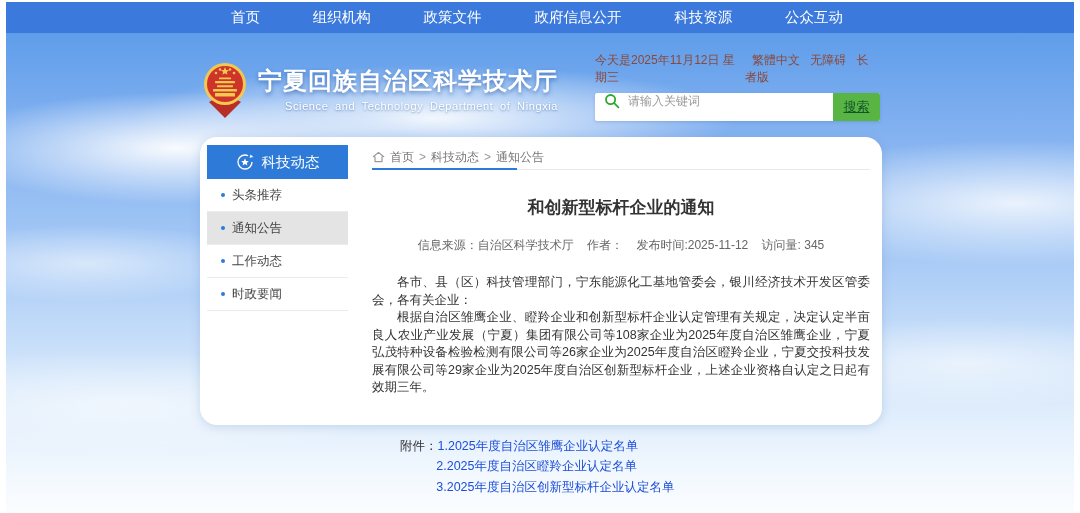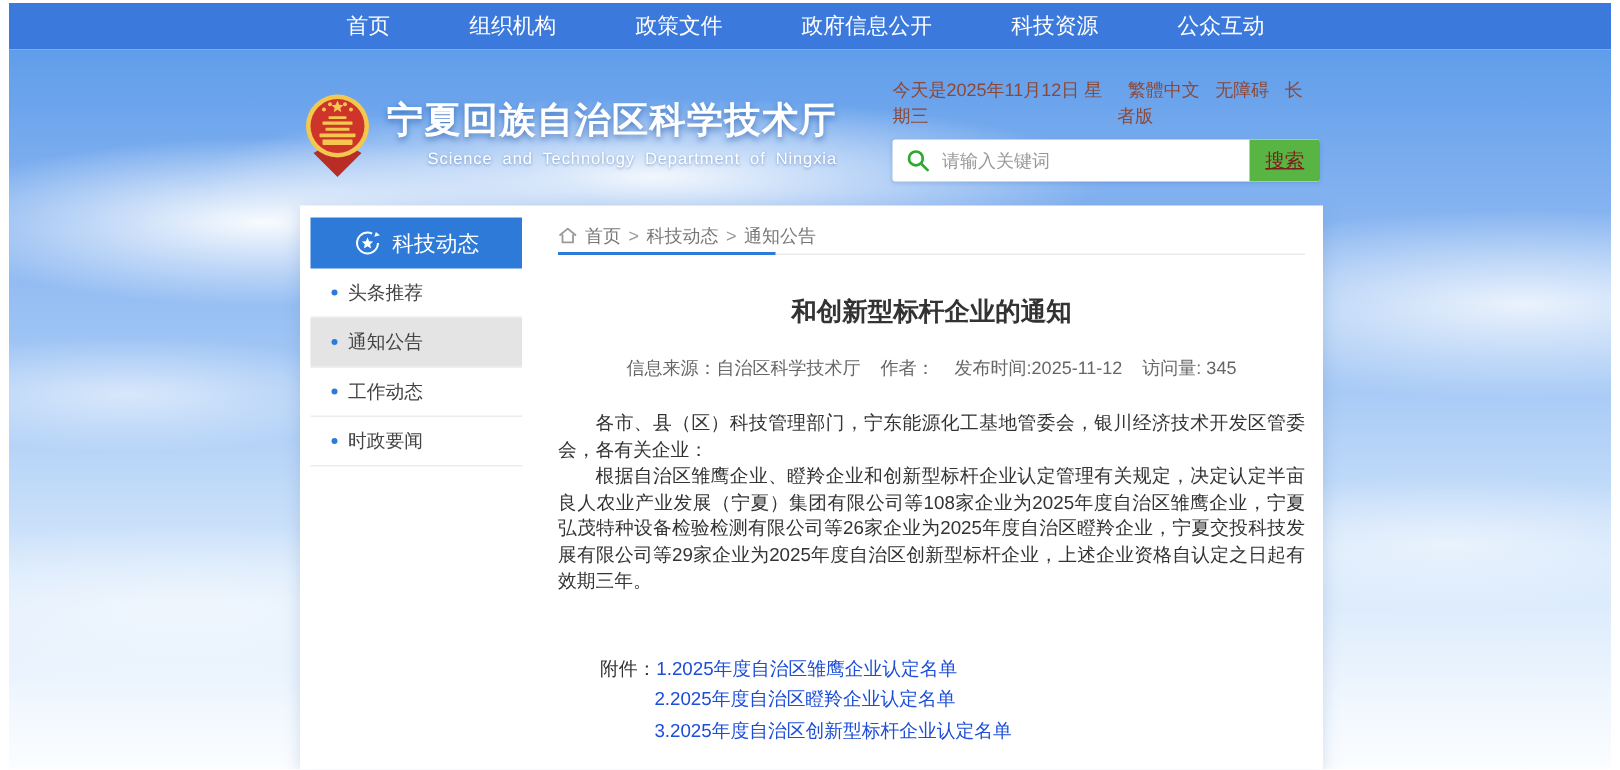--- a/index.html
+++ b/index.html
@@ -30,32 +30,32 @@
   .site-title{font-size:24px;font-weight:bold;color:#fff;letter-spacing:1px;line-height:28px;
               text-shadow:0 2px 4px rgba(20,70,150,.55);}
   .site-subtitle{font-size:11px;color:#fff;letter-spacing:.6px;word-spacing:3px;margin-top:5px;
               text-shadow:0 1px 2px rgba(20,70,150,.5);}
 
   
   .header-right{position:absolute;left:595px;top:52px;width:285px;}
   .utility-row{display:flex;justify-content:space-between;align-items:flex-end;
                font-size:12px;color:#8c4837;margin-bottom:7px;}
   .quick-links a{color:#8c4837;text-decoration:none;margin-left:7px;cursor:pointer;}
-  .searchbar{height:28px;background:#fff;display:flex;align-items:center;border-radius:2px;
+  .searchbar{height:28px;background:#fff;display:flex;align-items:flex-start;border-radius:2px;
              overflow:hidden;box-shadow:0 1px 3px rgba(60,100,160,.25);}
   .searchbar svg{margin:0 6px 0 9px;flex:none;}
   .searchbar input{flex:1;border:none;outline:none;font-size:12px;color:#333;min-width:0;
                    font-family:"Liberation Sans",sans-serif;}
   .searchbar input::placeholder{color:#9a9a9a;}
-  .searchbar button{width:47px;height:28px;border:none;background:#58b544;color:#7f1d1d;
+  .searchbar button{width:47px;height:28px;border:none;background:#58b544;color:#14532d;
                     font-size:13px;cursor:pointer;font-family:"Liberation Sans",sans-serif;text-decoration:underline;}
 
   
-  .main{position:absolute;left:200px;top:137px;width:682px;height:376px;background:#fff;
-        box-shadow:0 2px 10px rgba(90,130,180,.25);}
+  .main{position:absolute;left:200px;top:137px;width:682px;height:288px;background:#fff;
+        box-shadow:0 2px 10px rgba(90,130,180,.25);border-radius:17px;}
 
   
   .sidebar{position:absolute;left:7px;top:8px;width:141px;}
   .side-header{height:34px;background:#2e7ad8;color:#fff;display:flex;align-items:center;
                justify-content:center;gap:8px;font-size:14.5px;cursor:pointer;}
   .side-item{height:32px;display:flex;align-items:center;padding-left:14px;
              font-size:12.5px;color:#444;border-bottom:1px solid #ececec;cursor:pointer;}
   .side-item.active{background:#e4e4e4;}
   .dot{width:4px;height:4px;border-radius:50%;background:#2e7ad8;margin-right:7px;flex:none;}
 

